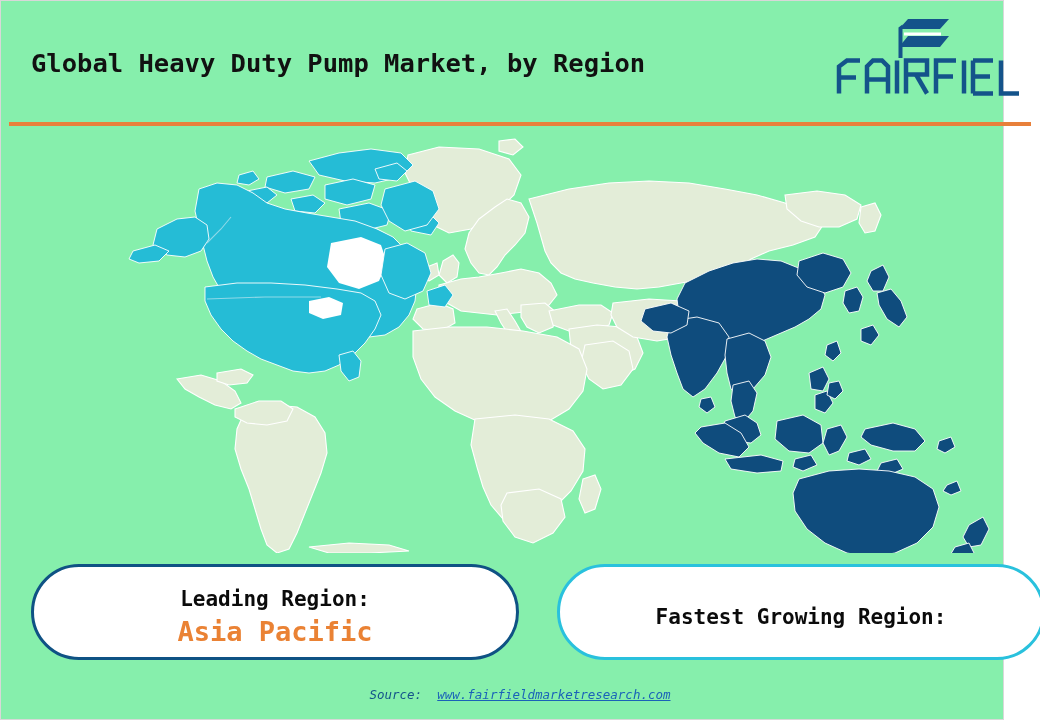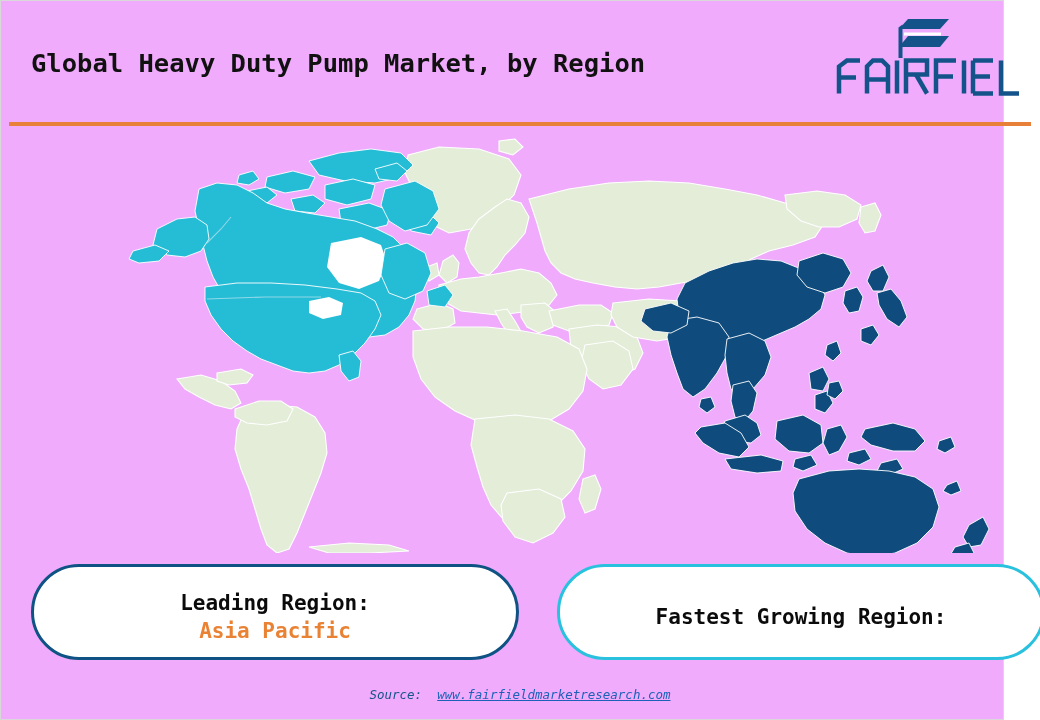--- a/index.html
+++ b/index.html
@@ -6,21 +6,21 @@
   body{
     width:1040px;height:720px;
     font-family:"DejaVu Sans Mono","Liberation Mono",monospace;
     overflow:hidden;
   }
   #page{
     position:relative;
     width:1004px;height:720px;
     box-sizing:border-box;
     border:1px solid #d8d8d8;
-    background:#f0abfc;
+    background:#86efac;
   }
 
   
   #header{
     position:absolute;left:0;top:0;width:1038px;height:122px;
   }
   #title{
     position:absolute;left:30px;top:47px;
     font-size:25.5px;
     font-weight:bold;
@@ -70,21 +70,21 @@
     border:3.2px solid #29c1dd;
   }
   .card-label{
     font-size:21px;font-weight:bold;color:#0b0b0b;
     font-family:"DejaVu Sans Mono","Liberation Mono",monospace;
     line-height:1.32;
     white-space:nowrap;
     margin-top:12px;
   }
   .card-value{
-    font-size:21px;font-weight:bold;color:#ea8234;
+    font-size:27px;font-weight:bold;color:#ea8234;
     font-family:"DejaVu Sans Mono","Liberation Mono",monospace;
     line-height:1.32;
     white-space:nowrap;
   }
 
   
   #footer{
     position:absolute;left:0;top:686px;width:1038px;
     text-align:center;
     font-size:12.5px;

